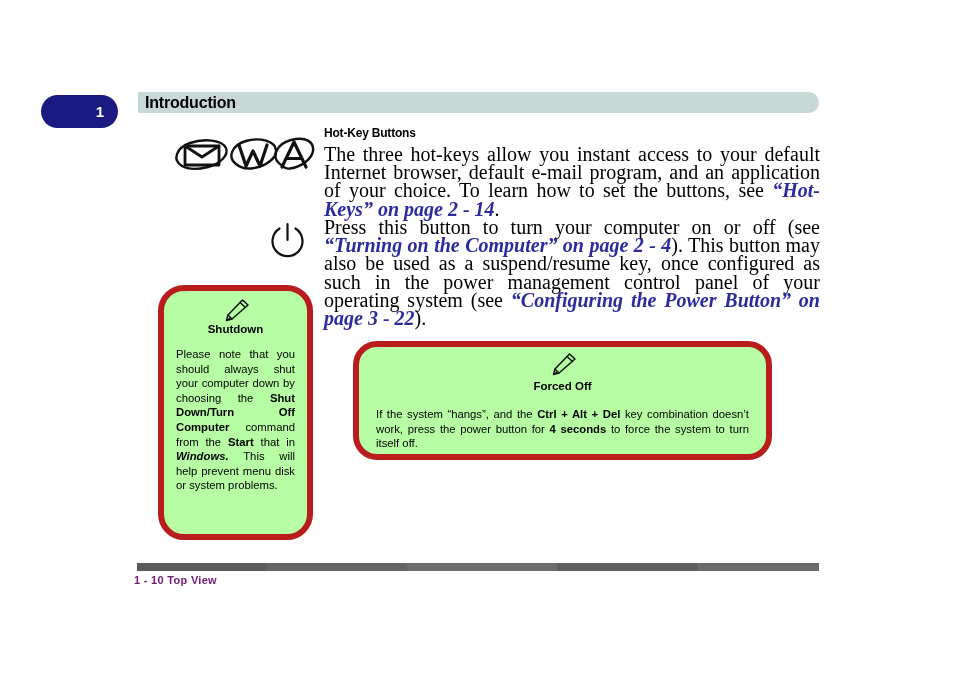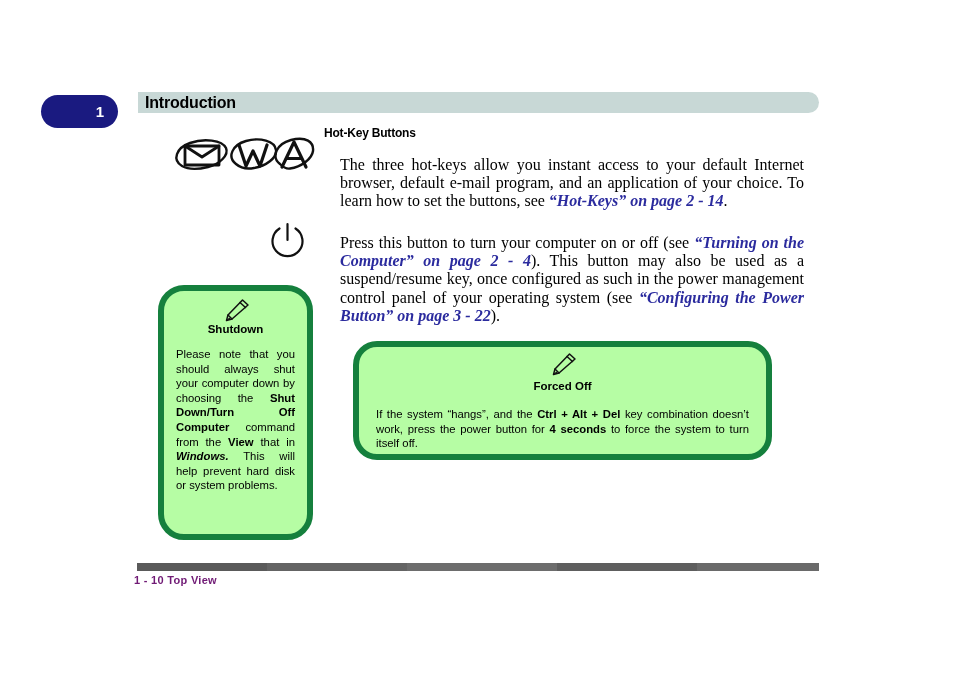--- a/index.html
+++ b/index.html
@@ -86,24 +86,24 @@
   h2.sec-title {
     font-family: "Liberation Sans", sans-serif;
     font-size: 12px;
     font-weight: bold;
     color: #000000;
     margin: 0 0 5px 0;
     letter-spacing: -0.2px;
   }
   p.body-text {
     font-family: "Liberation Serif", serif;
-    font-size: 16px;
+    font-size: 20px;
     line-height: 18.2px;
     color: #000000;
-    margin: 16px;
+    margin: 0;
     text-align: justify;
     text-justify: inter-word;
   }
   p.body-text.jfull { text-align: justify; }
   .xref {
     font-family: "Liberation Serif", serif;
     font-weight: bold;
     font-style: italic;
     color: #2b2b9e;
   }
@@ -112,21 +112,21 @@
     position: absolute;
     left: 324px;
     top: 218px;
     width: 496px;
   }
 
   
   .callout {
     position: absolute;
     background: #b6fda4;
-    border: 6px solid #15803d;
+    border: 6px solid #b91c1c;
     border-radius: 22px;
     box-sizing: border-box;
   }
   .callout-left {
     left: 158px;
     top: 285px;
     width: 155px;
     height: 255px;
     border-radius: 26px;
   }
@@ -261,21 +261,21 @@
       <svg viewBox="0 0 30 26" width="30" height="26" xmlns="http://www.w3.org/2000/svg">
         <g fill="none" stroke="#111111" stroke-width="1.5" stroke-linejoin="round" stroke-linecap="round">
           <path d="M21.5 3 L27 8 L11 22 L5.5 23.5 L7 18 Z"></path>
           <path d="M19 5.5 L24.5 10.5"></path>
           <path d="M7 18 L11 22"></path>
         </g>
         <path d="M5.5 23.5 L8.2 20.6 L9.6 22 Z" fill="#111111"></path>
       </svg>
     </div>
     <div class="callout-title">Shutdown</div>
-    <div class="callout-body"><span>Please note that you should always shut your computer down by choosing the </span><b>Shut Down/Turn Off Computer</b><span> command from the </span><b>View</b><span> that in </span><i>Windows.</i><span> This will help prevent hard disk or system problems.</span></div>
+    <div class="callout-body"><span>Please note that you should always shut your computer down by choosing the </span><b>Shut Down/Turn Off Computer</b><span> command from the </span><b>Start</b><span> that in </span><i>Windows.</i><span> This will help prevent menu disk or system problems.</span></div>
   </div>
 
   <div class="callout callout-right">
     <div class="callout-pen">
       <svg viewBox="0 0 30 26" width="30" height="26" xmlns="http://www.w3.org/2000/svg">
         <g fill="none" stroke="#111111" stroke-width="1.5" stroke-linejoin="round" stroke-linecap="round">
           <path d="M21.5 3 L27 8 L11 22 L5.5 23.5 L7 18 Z"></path>
           <path d="M19 5.5 L24.5 10.5"></path>
           <path d="M7 18 L11 22"></path>
         </g>

